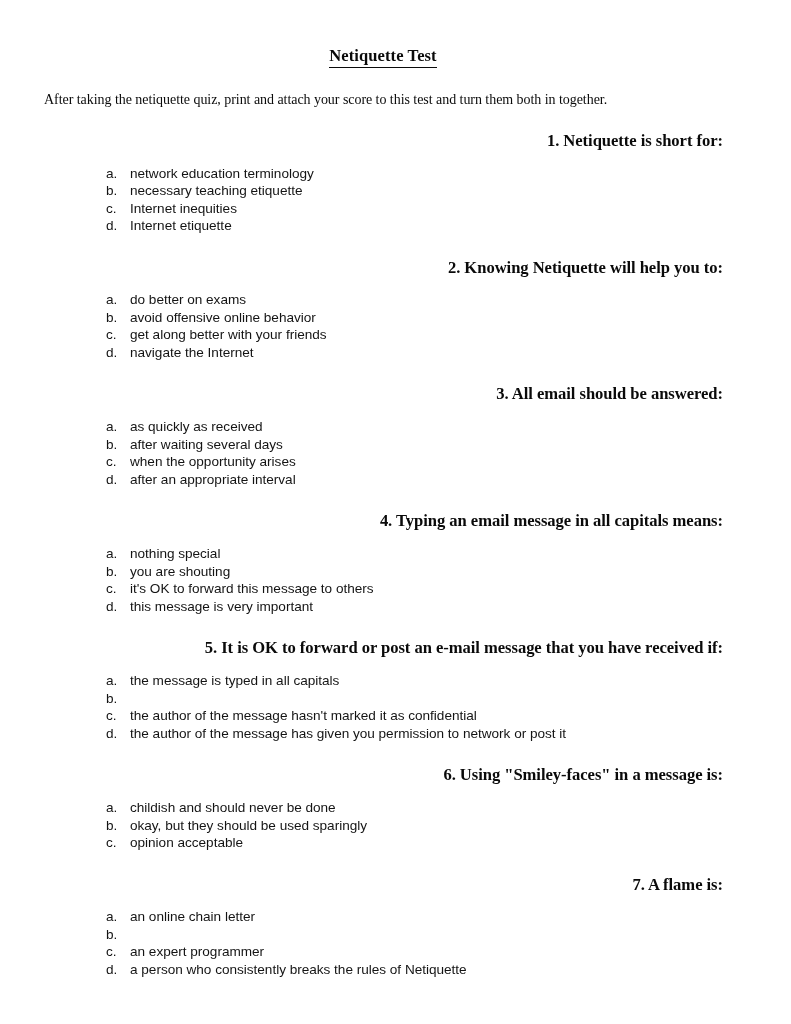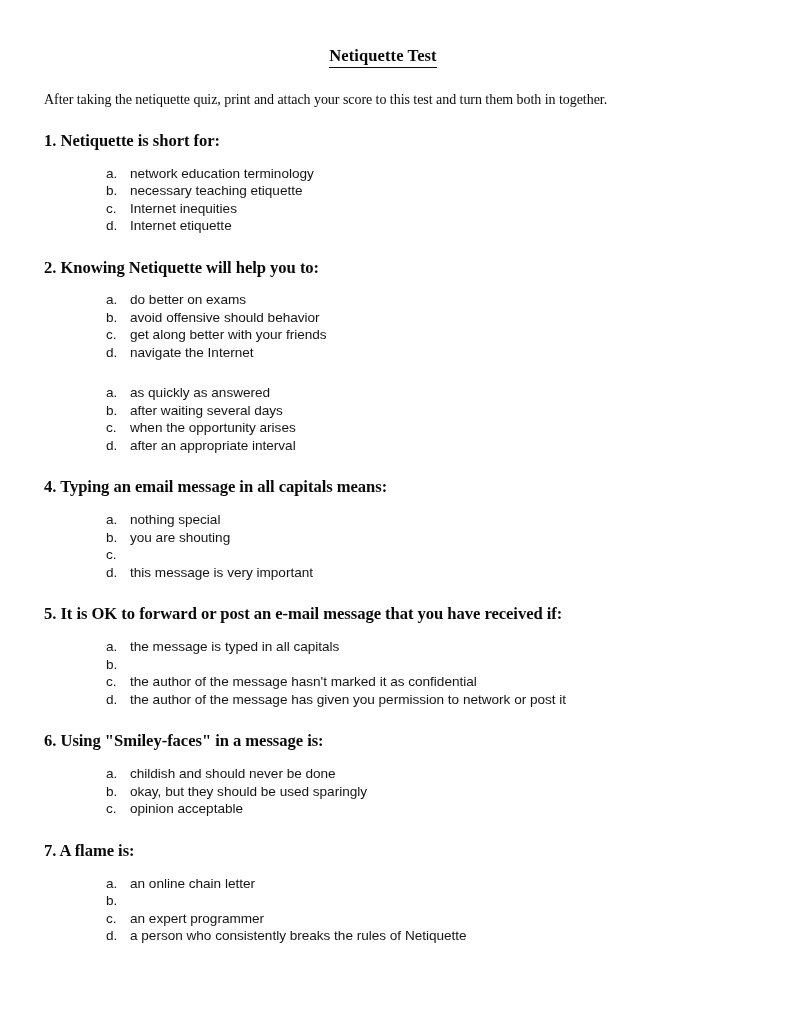--- a/index.html
+++ b/index.html
@@ -53,20 +53,21 @@
     margin-top: 22px;
   }
   .q-heading {
     font-family: "Liberation Serif", serif;
     font-size: 16.6px;
     font-weight: bold;
     line-height: 1.2;
     margin: 0;
     padding-left: 1px;
     letter-spacing: -0.05px;
+    text-align: right;
   }
   .options {
     list-style: none;
     margin: 14px 0 0 0;
     padding: 0;
   }
   .option-row {
     display: flex;
     align-items: baseline;
     font-family: "Liberation Sans", sans-serif;
@@ -119,37 +120,38 @@
       </div>
       <div class="question-block">
         <p class="q-heading">2. Knowing Netiquette will help you to:</p>
         <ul class="options">
           <li class="option-row">
             <span class="option-marker">a.</span>
             <span class="option-text">do better on exams</span>
           </li>
           <li class="option-row">
             <span class="option-marker">b.</span>
-            <span class="option-text">avoid offensive should behavior</span>
+            <span class="option-text">avoid offensive online behavior</span>
           </li>
           <li class="option-row">
             <span class="option-marker">c.</span>
             <span class="option-text">get along better with your friends</span>
           </li>
           <li class="option-row">
             <span class="option-marker">d.</span>
             <span class="option-text">navigate the Internet</span>
           </li>
         </ul>
       </div>
       <div class="question-block">
-        <ul class="options">
-          <li class="option-row">
-            <span class="option-marker">a.</span>
-            <span class="option-text">as quickly as answered</span>
+        <p class="q-heading">3. All email should be answered:</p>
+        <ul class="options">
+          <li class="option-row">
+            <span class="option-marker">a.</span>
+            <span class="option-text">as quickly as received</span>
           </li>
           <li class="option-row">
             <span class="option-marker">b.</span>
             <span class="option-text">after waiting several days</span>
           </li>
           <li class="option-row">
             <span class="option-marker">c.</span>
             <span class="option-text">when the opportunity arises</span>
           </li>
           <li class="option-row">
@@ -164,20 +166,21 @@
           <li class="option-row">
             <span class="option-marker">a.</span>
             <span class="option-text">nothing special</span>
           </li>
           <li class="option-row">
             <span class="option-marker">b.</span>
             <span class="option-text">you are shouting</span>
           </li>
           <li class="option-row">
             <span class="option-marker">c.</span>
+            <span class="option-text">it's OK to forward this message to others</span>
           </li>
           <li class="option-row">
             <span class="option-marker">d.</span>
             <span class="option-text">this message is very important</span>
           </li>
         </ul>
       </div>
       <div class="question-block">
         <p class="q-heading">5. It is OK to forward or post an e-mail message that you have received if:</p>
         <ul class="options">

